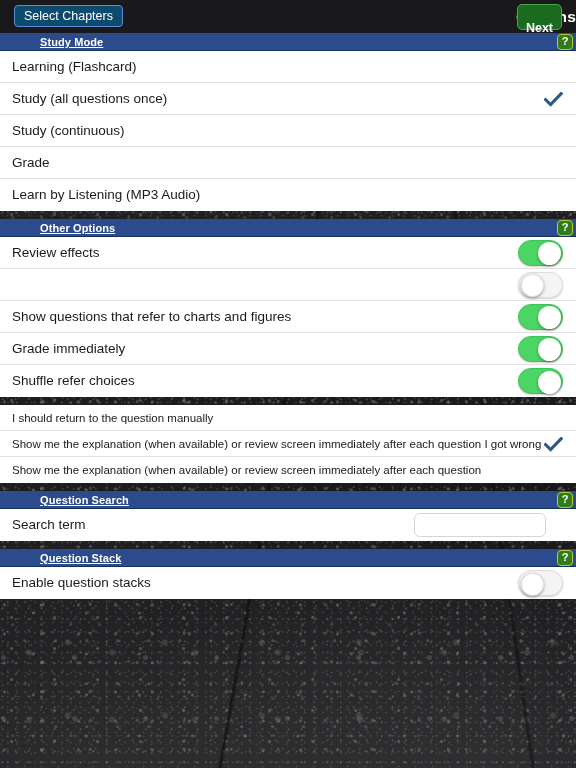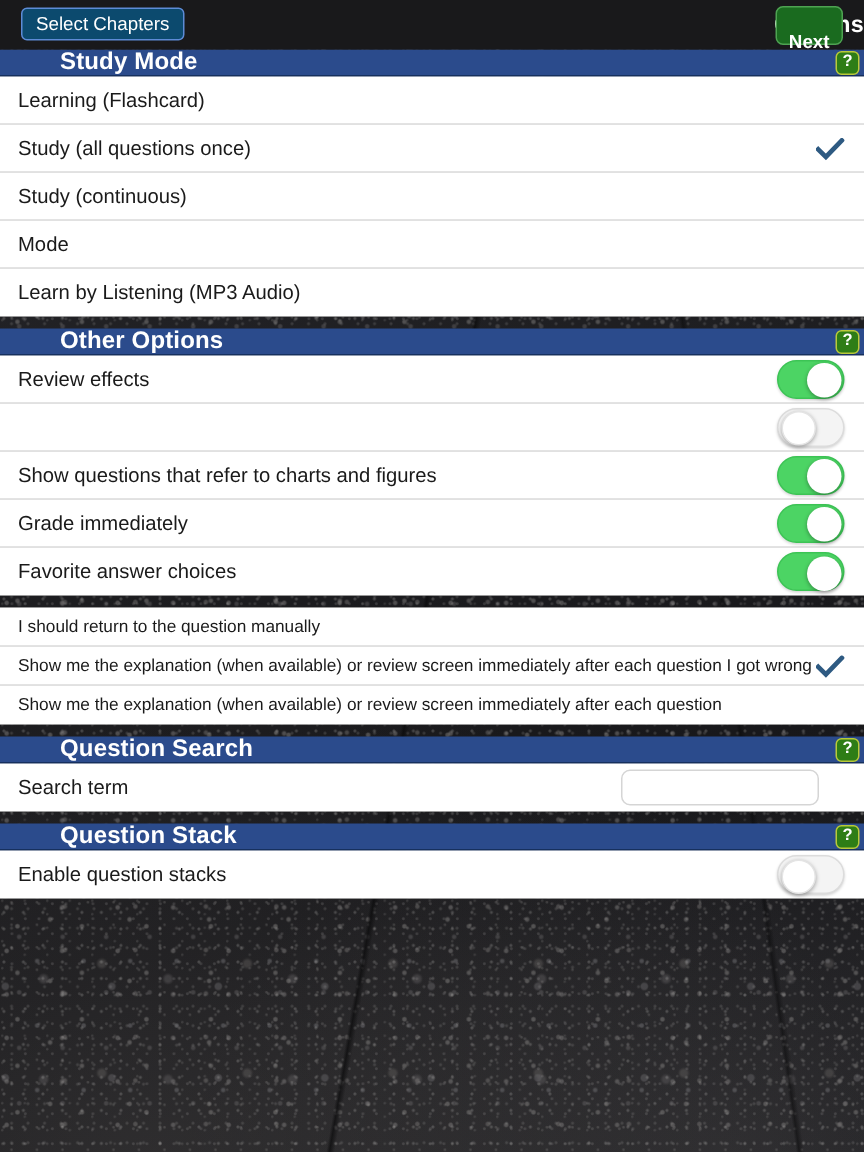--- a/index.html
+++ b/index.html
@@ -115,23 +115,24 @@
 
   .section-header {
     position: relative;
     height: 18px;
     background: #2b4b8c;
     border-bottom: 1px solid #16305e;
   }
   .section-header .title {
     position: absolute; left: 40px; top: 0;
     line-height: 18px;
-    color: #ffffff; font-size: 16px; font-weight: bold;
+    color: #ffffff; font-size: 11px; font-weight: bold;
     letter-spacing: 0.1px;
     white-space: nowrap;
+    text-decoration: underline;
   }
   .help-btn {
     position: absolute; right: 3px; top: 1px;
     width: 16px; height: 16px;
     background: #2e7d16;
     border: 1.5px solid #b9c93a;
     border-radius: 4px;
     color: #ffffff;
     font-size: 11px; font-weight: bold;
     line-height: 13px; text-align: center;
@@ -231,21 +232,21 @@
           <div class="check">
             <svg width="19" height="15" viewBox="0 0 19 15">
               <path d="M1.5 7.6 L6.6 12.6 L17.2 1.6" stroke="#2e5a82" stroke-width="3.1" fill="none" stroke-linecap="square"></path>
             </svg>
           </div>
         </div>
         <div class="row">
           <div class="label">Study (continuous)</div>
         </div>
         <div class="row">
-          <div class="label">Mode</div>
+          <div class="label">Grade</div>
         </div>
         <div class="row">
           <div class="label">Learn by Listening (MP3 Audio)</div>
         </div>
       </div>
     </div>
     <div class="section">
       <div class="section-header">
         <div class="title">Other Options</div>
         <div class="help-btn">?</div>
@@ -268,21 +269,21 @@
             <div class="knob"></div>
           </div>
         </div>
         <div class="row">
           <div class="label">Grade immediately</div>
           <div class="toggle on">
             <div class="knob"></div>
           </div>
         </div>
         <div class="row">
-          <div class="label">Favorite answer choices</div>
+          <div class="label">Shuffle refer choices</div>
           <div class="toggle on">
             <div class="knob"></div>
           </div>
         </div>
       </div>
     </div>
     <div class="section">
       <div class="rows">
         <div class="row compact">
           <div class="label">I should return to the question manually</div>

